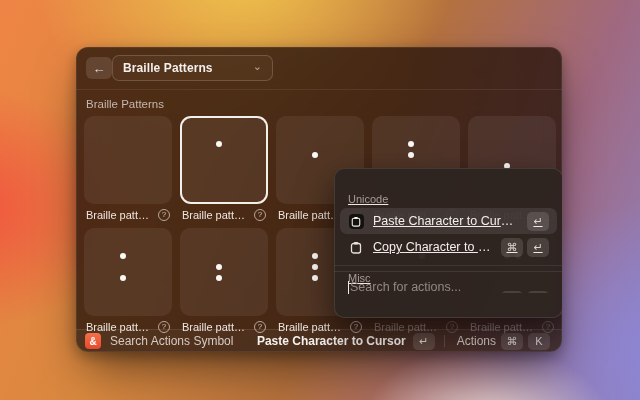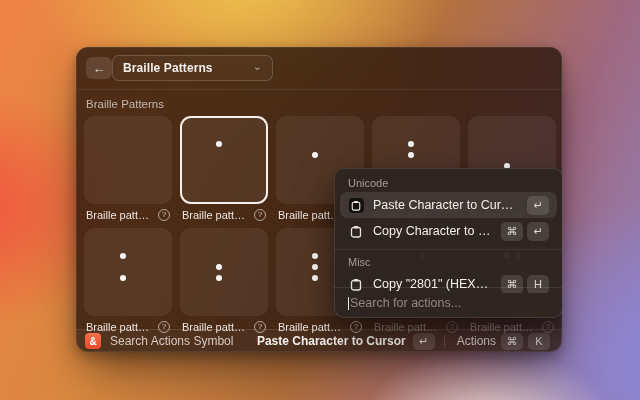--- a/index.html
+++ b/index.html
@@ -53,36 +53,36 @@
   .cell-wrap.dimmed .cell-label { opacity:.42; }
   .q-icon { width:12px; height:12px; border-radius:50%; border:1px solid rgba(236,230,225,.65);
     color:rgba(236,230,225,.8); font-size:8px; line-height:10px; text-align:center;
     flex:0 0 auto; cursor:pointer; }
 
   
   .panel { position:absolute; left:258px; top:121px; width:229px; height:150px;
     background:rgba(46,37,33,.97); border-radius:10px;
     box-shadow:0 14px 34px rgba(0,0,0,.55), inset 0 0 0 1px rgba(255,255,255,.1);
     z-index:30; overflow:hidden; }
-  .panel-list { position:absolute; left:0; right:0; top:0; bottom:25px; overflow:hidden; padding-top:4px; }
+  .panel-list { position:absolute; left:0; right:0; top:0; bottom:25px; overflow:hidden; padding-top:20px;text-decoration:underline; }
   .panel-sec-title { font-size:11px; color:#a79b93; padding:5px 14px 3px 14px; }
   .panel-divider { height:1px; background:rgba(255,255,255,.08); margin:5px 0 1px 0; }
   .action-row { display:flex; align-items:center; gap:9px; height:26px; margin:0 6px;
     padding:0 8px; border-radius:7px; cursor:pointer; }
   .action-row.selected { background:rgba(255,255,255,.09); }
   .action-label { flex:1 1 auto; font-size:12.5px; color:#f3efec; white-space:nowrap;
     overflow:hidden; text-overflow:ellipsis; }
   .action-icon { flex:0 0 auto; width:16px; height:16px; display:flex; align-items:center; justify-content:center; }
   .dark-chip { width:15px; height:15px; border-radius:4px; background:#141210;
     display:flex; align-items:center; justify-content:center; }
   .action-keys { flex:0 0 auto; display:flex; gap:4px; }
   kbd { font-family:"Liberation Sans", sans-serif; min-width:22px; height:19px; padding:0 4px;
     background:rgba(255,255,255,.13); border-radius:5px; color:#ddd5d0; font-size:11px;
     display:inline-flex; align-items:center; justify-content:center; }
-  .panel-search { position:absolute; left:0; right:0; bottom:0; height:31px;
+  .panel-search { position:absolute; left:0; right:0; bottom:16px; height:31px;
     border-top:1px solid rgba(255,255,255,.09); display:flex; align-items:center;
     padding:4px 14px; font-size:12.5px; color:#93888180; color:#938881; }
   .caret { width:1px; height:13px; background:#f0ebe7; margin-right:1px; }
 
   
   .bottombar { position:absolute; left:0; right:0; bottom:0; height:23px;
     background:rgba(255,255,255,.035); border-top:1px solid rgba(255,255,255,.09);
     display:flex; align-items:center; padding:0 9px; gap:9px; z-index:20; }
   .app-icon { width:16px; height:16px; border-radius:4px;
     background:linear-gradient(180deg,#f4704b,#e8492e);

